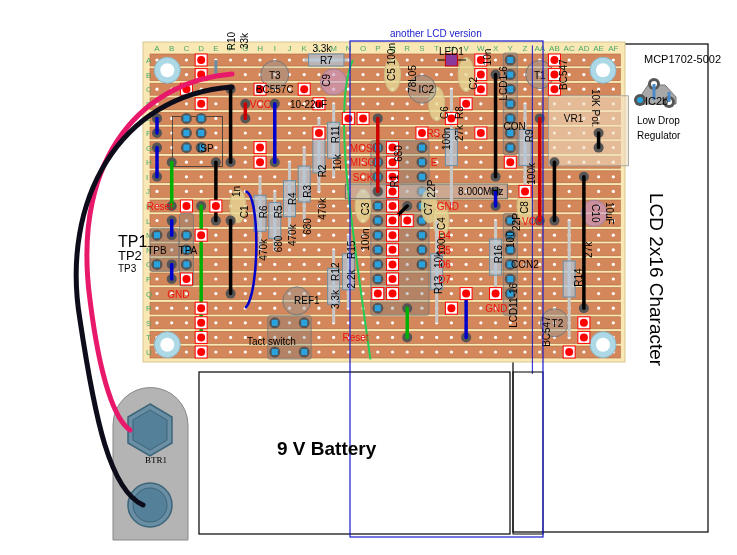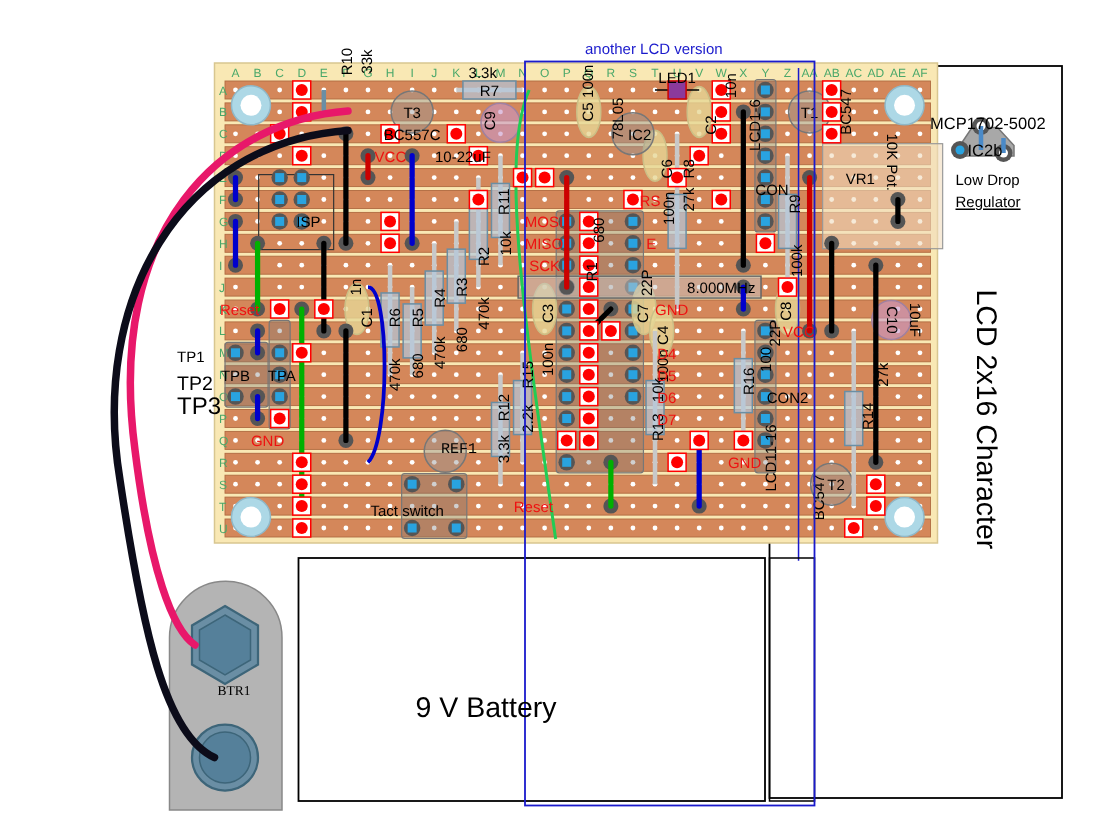--- a/index.html
+++ b/index.html
@@ -1223,25 +1223,25 @@
       <circle cx="654" cy="84" r="6" fill="#555"></circle>
         <circle cx="654" cy="84" r="3" fill="#fff"></circle>
       <circle cx="669" cy="102" r="6" fill="#555"></circle>
         <circle cx="669" cy="102" r="3" fill="#fff"></circle>
       <line x1="654" y1="84" x2="654" y2="100" stroke="#4a8ac8" stroke-width="3"></line>
       <line x1="669" y1="102" x2="669" y2="92" stroke="#4a8ac8" stroke-width="3"></line>
     </g>
   </svg>
 
   <div class="lbl" style="left:390px;top:29px;font-size:10px;color:#1a1acc;text-align:right;">another LCD version</div>
-  <div class="lbl" style="left:620px;top:54px;font-size:11px;color:#000;margin-top:24px;">MCP1702-5002</div>
+  <div class="lbl" style="left:644px;top:54px;font-size:11px;color:#000;">MCP1702-5002</div>
   <div class="lbl" style="left:645px;top:96px;font-size:11px;color:#000;">IC2b</div>
   <div class="lbl" style="left:637px;top:116px;font-size:10px;color:#000;">Low Drop</div>
-  <div class="lbl" style="left:637px;top:131px;font-size:10px;color:#000;text-decoration:underline;">Regulator</div>
+  <div class="lbl" style="left:637px;top:131px;font-size:10px;color:#000;">Regulator</div>
   <div class="lbl" style="left:546px;top:280px;font-size:19px;color:#000;transform:rotate(90deg);transform-origin:left top;width:220px;left:666px;top:193px;">LCD 2x16 Character</div>
-  <div class="lbl" style="left:277px;top:463px;font-size:19px;color:#000;">9 V Battery</div>
+  <div class="lbl" style="left:277px;top:439px;font-size:19px;color:#000;font-weight:bold;">9 V Battery</div>
   <div class="lbl" style="left:145px;top:456px;font-size:9px;color:#000;font-family:Liberation Serif, serif;">BTR1</div>
-  <div class="lbl" style="left:118px;top:234px;font-size:10px;color:#000;">TP1</div>
+  <div class="lbl" style="left:118px;top:234px;font-size:16px;color:#000;">TP1</div>
   <div class="lbl" style="left:118px;top:249px;font-size:13px;color:#000;">TP2</div>
-  <div class="lbl" style="left:118px;top:264px;font-size:16px;color:#000;">TP3</div>
+  <div class="lbl" style="left:118px;top:264px;font-size:10px;color:#000;">TP3</div>
   <div class="lbl" style="left:247px;top:337px;font-size:10px;color:#000;">Tact switch</div>
-  <div class="lbl" style="left:294px;top:296px;font-size:10px;color:#000;font-family:Liberation Mono, monospace;">REF1</div>
+  <div class="lbl" style="left:294px;top:296px;font-size:10px;color:#000;">REF1</div>
 </div>
 
 </body></html>

